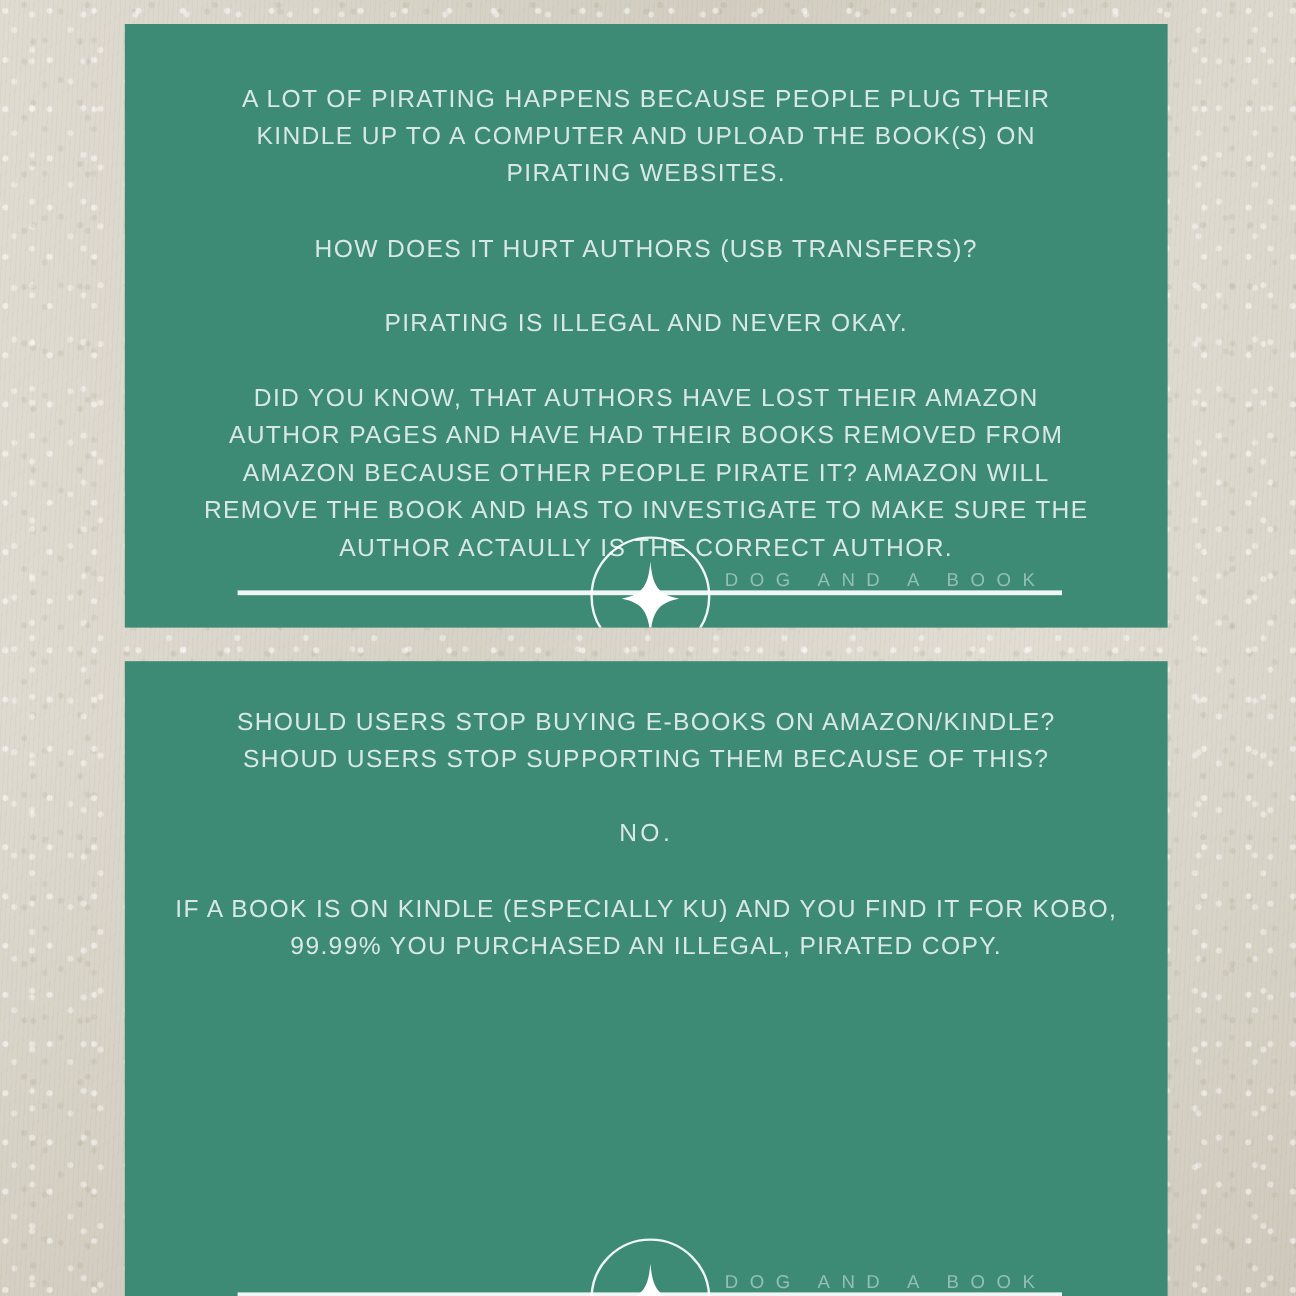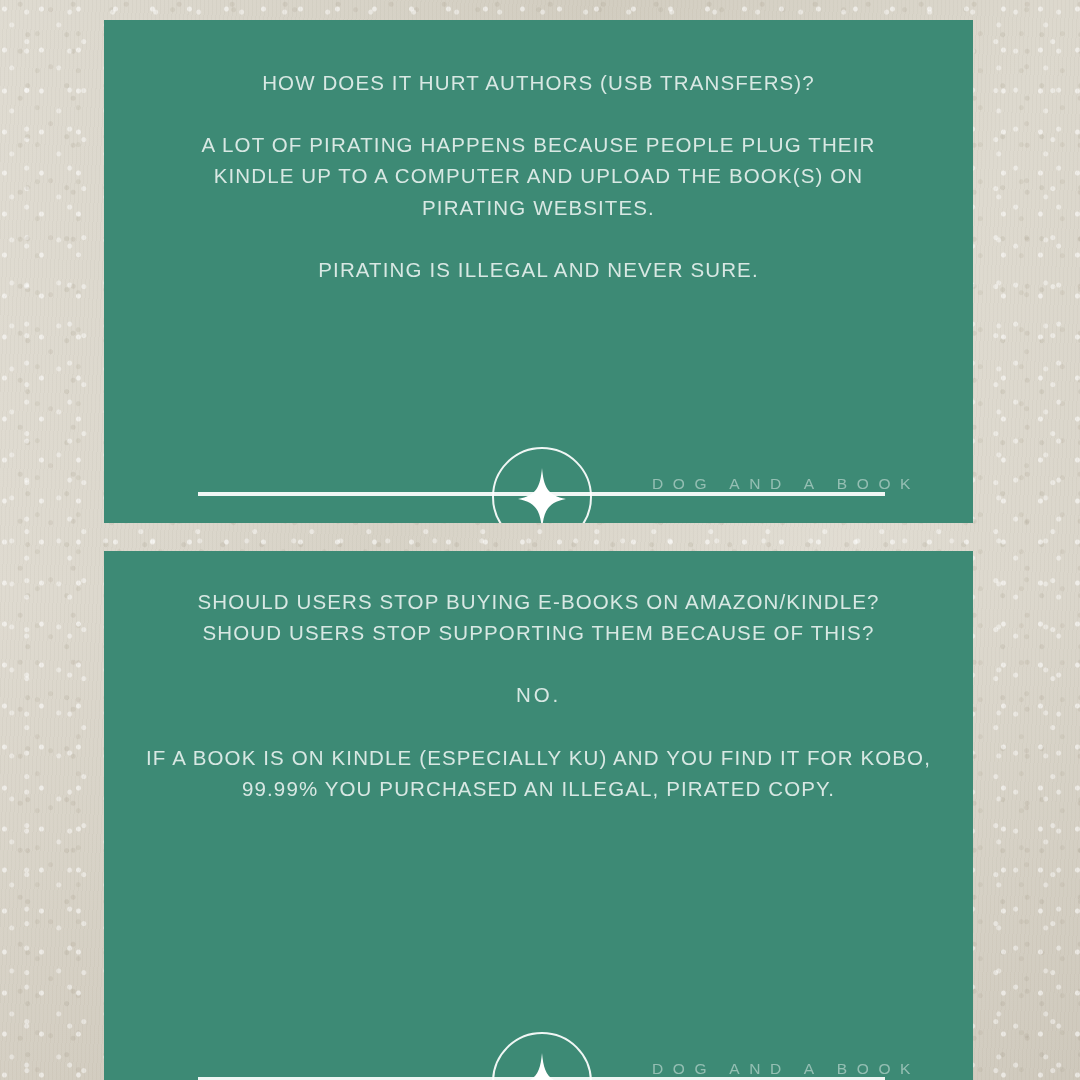--- a/index.html
+++ b/index.html
@@ -116,35 +116,39 @@
   .brand-name {
     position:absolute;
     left:500px; top:40px;
     width:320px;
     text-align:left;
     color:rgba(255,255,255,.45);
     font-size:15.5px;
     font-weight:300;
     letter-spacing:.62em;
     white-space:nowrap;
-    margin-left:48px;
   }
 </style>
 </head>
 <body>
 
 <div id="paper-texture"></div>
 
 <div class="card" id="card-1">
   <div class="card-body">
-    <p class="para">HOW DOES IT HURT AUTHORS (USB TRANSFERS)?</p>
     <p class="para">A LOT OF PIRATING HAPPENS BECAUSE PEOPLE PLUG THEIR
 KINDLE UP TO A COMPUTER AND UPLOAD THE BOOK(S) ON
 PIRATING WEBSITES.</p>
-    <p class="para">PIRATING IS ILLEGAL AND NEVER SURE.</p>
+    <p class="para">HOW DOES IT HURT AUTHORS (USB TRANSFERS)?</p>
+    <p class="para">PIRATING IS ILLEGAL AND NEVER OKAY.</p>
+    <p class="para">DID YOU KNOW, THAT AUTHORS HAVE LOST THEIR AMAZON
+AUTHOR PAGES AND HAVE HAD THEIR BOOKS REMOVED FROM
+AMAZON BECAUSE OTHER PEOPLE PIRATE IT? AMAZON WILL
+REMOVE THE BOOK AND HAS TO INVESTIGATE TO MAKE SURE THE
+AUTHOR ACTAULLY IS THE CORRECT AUTHOR.</p>
   </div>
 
   <div class="brand">
     <div class="brand-rule"></div>
     <div class="brand-circle"></div>
     <svg class="brand-star" viewBox="0 0 48 62">
       <path d="M24 0 C25.7 18.6 29.3 27.6 48 31 C29.3 34.4 25.7 43.4 24 62 C22.3 43.4 18.7 34.4 0 31 C18.7 27.6 22.3 18.6 24 0 Z" fill="currentColor"></path>
     </svg>
     <div class="brand-name">DOG AND A BOOK</div>
   </div>

